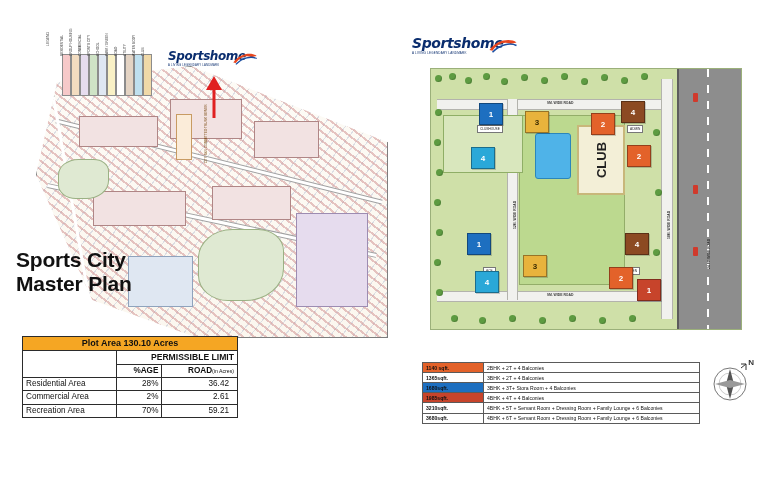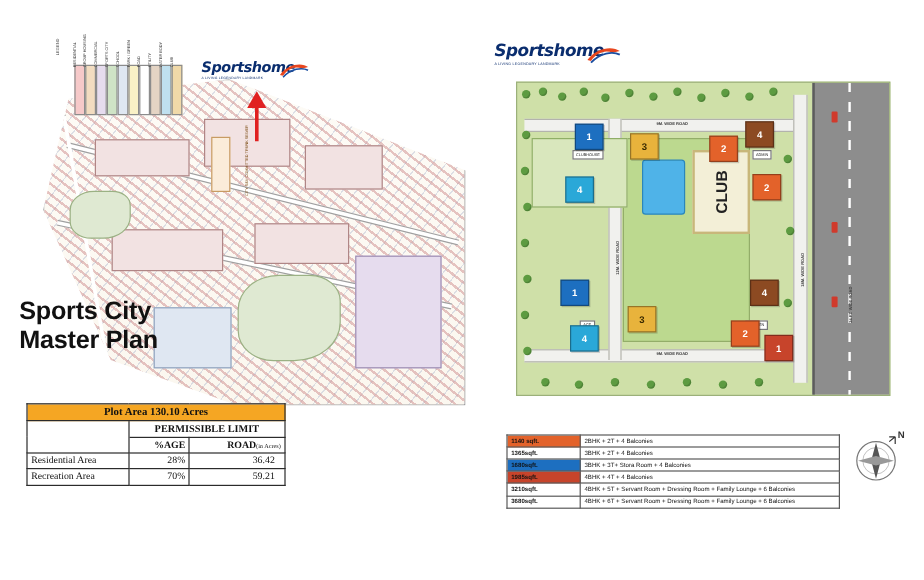--- a/index.html
+++ b/index.html
@@ -181,31 +181,30 @@
     border: 1px solid #2b2b2b;
     border-collapse: collapse;
     font-size: 8.2px;
     color: #111;
     background: #fff;
   }
   .plot-table td, .plot-table th {
     border: 1px solid #2b2b2b;
     padding: 1px 3px;
     line-height: 1.25;
-    font-family: Liberation Serif, serif;
   }
   .plot-head {
     background: #f5a623;
     text-align: center;
     font-weight: bold;
     font-size: 9px;
     padding: 2px 0;
   }
   .plot-sub {
-    text-align: center;
+    text-align: right;
     font-weight: bold;
     font-size: 8.6px;
   }
   .plot-table .c { text-align: right; }
   .plot-table .r { text-align: right; padding-right: 8px; }
   .plot-table .b { font-weight: bold; }
   .unit-small { font-size: 5.2px; font-weight: normal; }
 
   
   .right-panel {
@@ -479,20 +478,25 @@
         <td style="border-top:none;"></td>
         <td class="c b">%AGE</td>
         <td class="c b">
           <span>ROAD</span><span class="unit-small">(in Acres)</span>
         </td>
       </tr>
       <tr>
         <td>Residential Area</td>
         <td class="c">28%</td>
         <td class="r">36.42</td>
+      </tr>
+      <tr>
+        <td>Commercial Area</td>
+        <td class="c">2%</td>
+        <td class="r">2.61</td>
       </tr>
       <tr>
         <td>Recreation Area</td>
         <td class="c">70%</td>
         <td class="r">59.21</td>
       </tr>
     </tbody>
       </table>
   </div>
 

